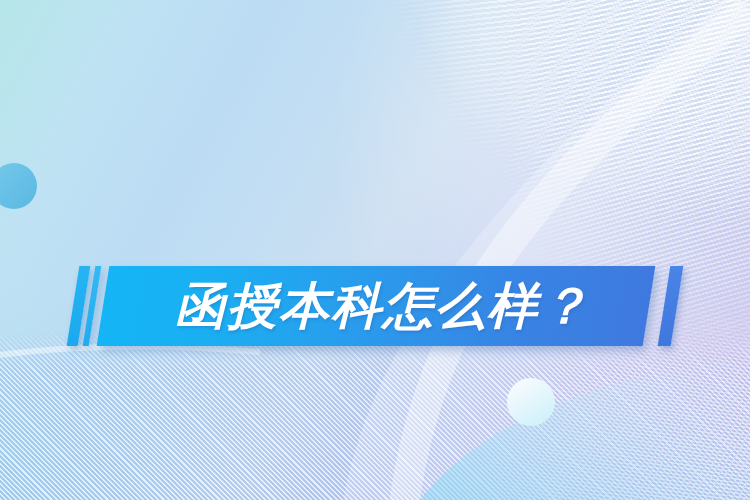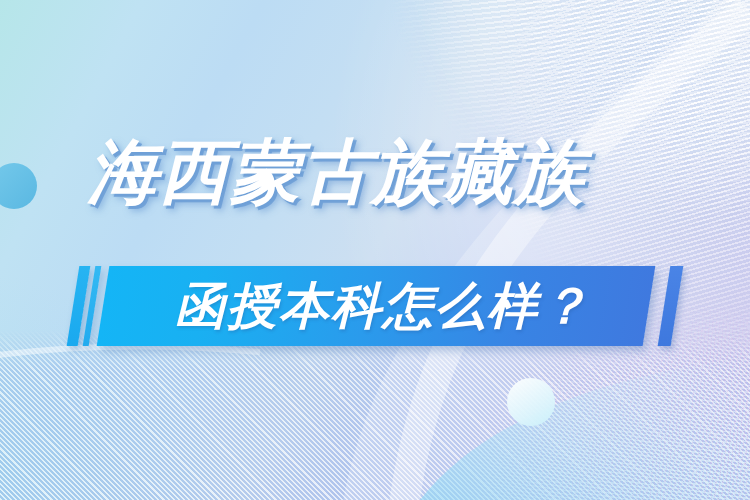--- a/index.html
+++ b/index.html
@@ -196,21 +196,20 @@
     <path d="M748,10 C660,80 556,172 492,268 C440,346 414,430 404,505" fill="none" stroke="url(#swooshGrad)" stroke-width="30"></path>
 
     <path d="M420,500 C470,436 560,394 662,372 C700,364 730,360 752,358 L752,500 Z" fill="url(#swoosh2)"></path>
 
     <path d="M-10,356 C80,344 170,344 260,352" fill="none" stroke="#ffffff" stroke-opacity=".45" stroke-width="6"></path>
 
     <circle cx="14" cy="186" r="23" fill="url(#circDark)" opacity=".9"></circle>
     <circle cx="531" cy="402" r="24" fill="url(#circLight)" opacity=".95"></circle>
   </svg>
 
-  <div id="title-line">海西蒙古族藏族</div>
 
   <div id="sub-wrap">
     <div id="sub-slash-a" class="skew"></div>
     <div id="sub-slash-b" class="skew"></div>
     <div id="sub-bar" class="skew"></div>
     <div id="sub-slash-c" class="skew"></div>
     <div id="sub-text">函授本科怎么样？</div>
   </div>
 
 </div>

